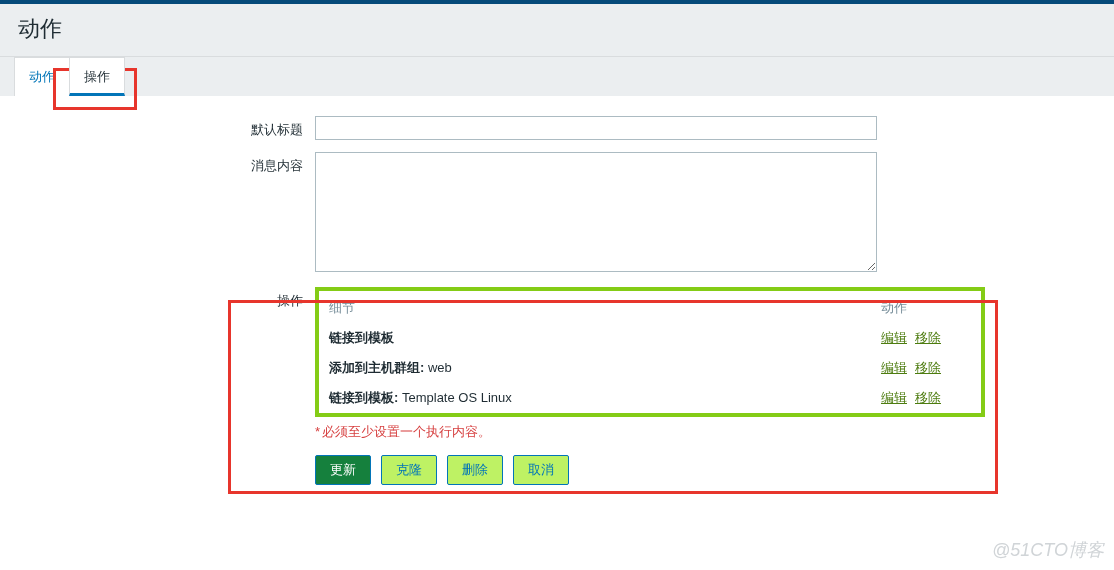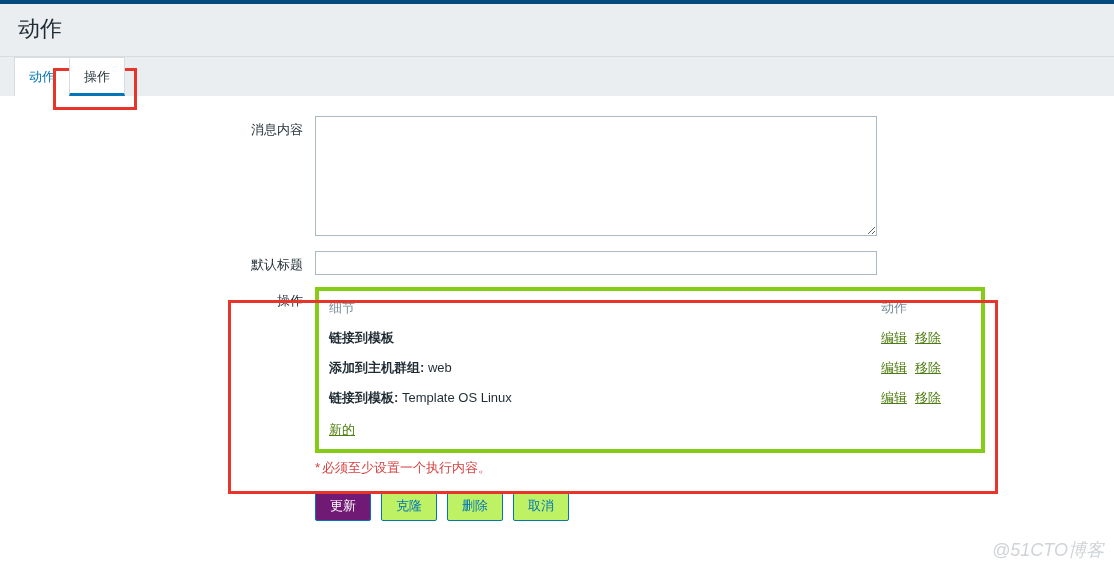--- a/index.html
+++ b/index.html
@@ -25,21 +25,21 @@
   .ops-row .col-detail { flex: 1; }
   .ops-row .col-detail .bold { font-weight: 700; }
   .ops-row .col-detail .suffix { font-weight: 400; }
   .ops-row .col-action { width: 90px; display: flex; gap: 8px; }
   .link { color: #4d7c0f; cursor: pointer; text-decoration: underline; }
   .new-link { padding: 8px 10px 10px 10px; }
   .validation { color: #d63f3f; padding: 6px 0 14px 0; }
   .validation .star { color: #d63f3f; margin-right: 2px; }
   .buttons { display: flex; gap: 10px; }
   .btn { padding: 5px 14px; font-size: 13px; border: 1px solid #0275b8; background: #bef264; color: #0275b8; cursor: pointer; border-radius: 2px; }
-  .btn.primary { background: #701a75; color: #fff; }
+  .btn.primary { background: #15803d; color: #fff; }
   .highlight-tab { position: absolute; border: 3px solid #e7352c; pointer-events: none; }
   .highlight-ops { position: absolute; border: 3px solid #e7352c; pointer-events: none; }
   .watermark { position: absolute; right: 10px; bottom: 8px; color: #d0d4d7; font-size: 18px; font-style: italic; }
   .page-wrap { position: relative; width: 1114px; height: 570px; overflow: hidden; }
 </style>
 </head>
 <body>
 <div class="page-wrap">
 
 <div class="topbar"></div>
@@ -51,30 +51,30 @@
 <div class="tabs-wrap">
   <div class="tabs">
     <div class="tab">动作</div>
     <div class="tab active">操作</div>
   </div>
 </div>
 
 <div class="content">
 
   <div class="form-row">
-    <div class="form-label">消息内容</div>
+    <div class="form-label">默认标题</div>
     <div class="form-field">
-      <textarea class="text-area" style=""></textarea>
+      <input class="text-input" type="text" value="" style="">
     </div>
   </div>
 
   <div class="form-row">
-    <div class="form-label">默认标题</div>
+    <div class="form-label">消息内容</div>
     <div class="form-field">
-      <input class="text-input" type="text" value="" style="">
+      <textarea class="text-area" style=""></textarea>
     </div>
   </div>
 
   <div class="form-row">
     <div class="form-label">操作</div>
     <div class="form-field">
       <div class="ops-box">
         <div class="ops-header">
           <div class="col-detail">细节</div>
           <div class="col-action">动作</div>
@@ -103,23 +103,20 @@
         <div class="ops-row">
           <div class="col-detail">
             <span class="bold">链接到模板:</span><span class="suffix"> Template OS Linux</span>
           </div>
           <div class="col-action">
             <span class="link">编辑</span>
             <span class="link">移除</span>
           </div>
         </div>
 
-        <div class="new-link">
-          <span class="link">新的</span>
-        </div>
       </div>
 
       <div class="validation">
         <span class="star">*</span><span>必须至少设置一个执行内容。</span>
       </div>
 
       <div class="buttons">
         <button class="btn primary">更新</button>
         <button class="btn">克隆</button>
         <button class="btn">删除</button>

